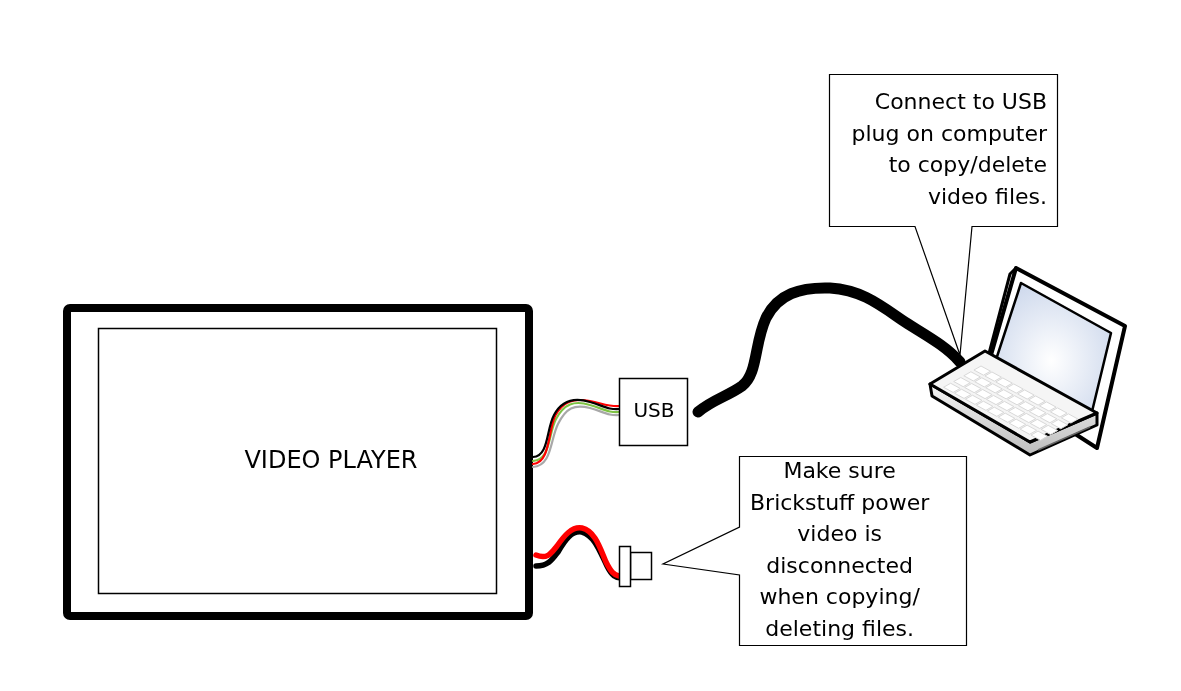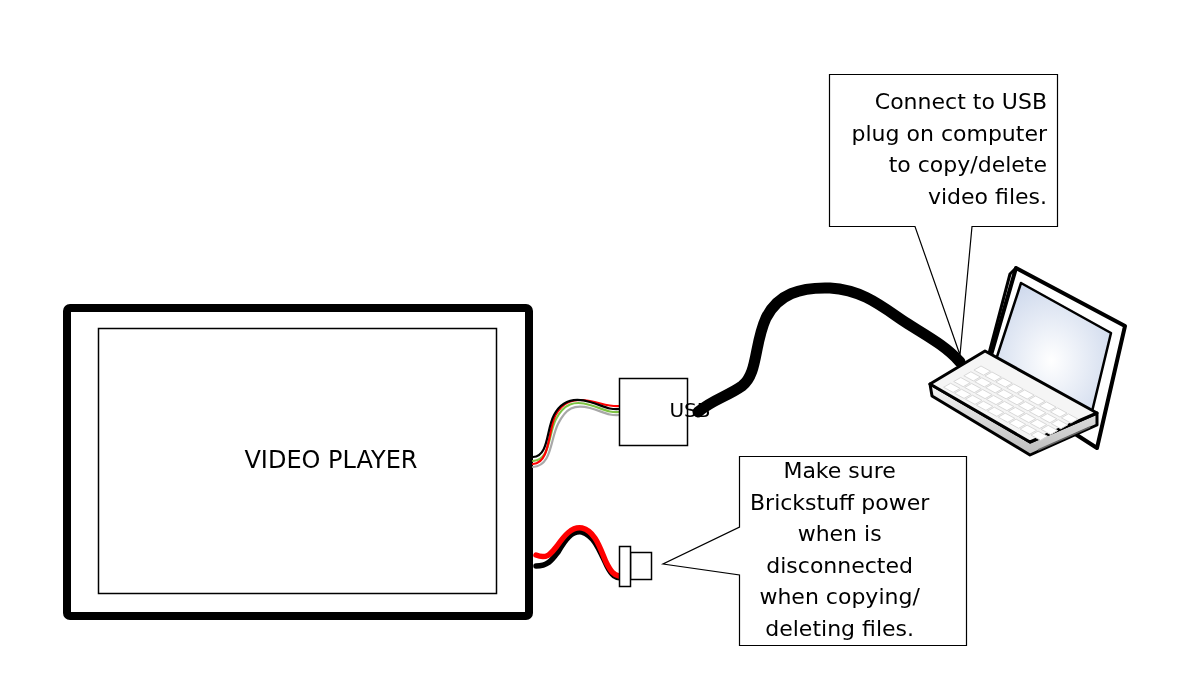--- a/index.html
+++ b/index.html
@@ -2,21 +2,21 @@
 <html><head>
   <meta charset="utf-8">
   <style>
     html, body { margin: 0; padding: 0; background: #ffffff; }
     body { width: 1181px; height: 691px; position: relative; overflow: hidden;
            font-family: "Liberation Sans", "DejaVu Sans", sans-serif; color: #000; }
     #canvas { position: absolute; left: 0; top: 0; width: 1181px; height: 691px; }
     .label { position: absolute; font-family: "DejaVu Sans", "Liberation Sans", sans-serif; color: #000; }
     #video-player-label { left: 98px; top: 446px; width: 400px; text-align: center;
                           font-size: 24px; letter-spacing: 0px; padding-left: 33px; }
-    #usb-label { left: 619px; top: 398px; width: 70px; text-align: center; font-size: 20px; margin-left: 36px; }
+    #usb-label { left: 619px; top: 398px; width: 70px; text-align: center; font-size: 20px; }
     .callout-text { position: absolute; font-family: "DejaVu Sans", "Liberation Sans", sans-serif;
                     font-size: 22px; line-height: 31.5px; white-space: pre; }
     #callout-usb-text { right: calc(1181px - 1047px); top: 86px; text-align: right; }
     #callout-power-text { left: 750px; top: 455px; text-align: center; }
   </style>
 </head>
 <body>
 
 <svg id="canvas" width="1181" height="691" viewBox="0 0 1181 691" xmlns="http://www.w3.org/2000/svg">
   <defs>
@@ -112,13 +112,13 @@
   </g>
 
   <g>
     <path d="M739.5,456.5 L966.5,456.5 L966.5,645.5 L739.5,645.5 L739.5,575 L663,564 L739.5,527 Z" fill="#ffffff" stroke="#000" stroke-width="1.2"></path>
   </g>
 </svg>
 
 <div id="video-player-label" class="label">VIDEO PLAYER</div>
 <div id="usb-label" class="label">USB</div>
 <div id="callout-usb-text" class="callout-text"><div>Connect to USB</div><div>plug on computer</div><div>to copy/delete</div><div>video files.</div></div>
-<div id="callout-power-text" class="callout-text"><div>Make sure</div><div>Brickstuff power</div><div>when is</div><div>disconnected</div><div>when copying/</div><div>deleting files.</div></div>
+<div id="callout-power-text" class="callout-text"><div>Make sure</div><div>Brickstuff power</div><div>video is</div><div>disconnected</div><div>when copying/</div><div>deleting files.</div></div>
 
 </body></html>

